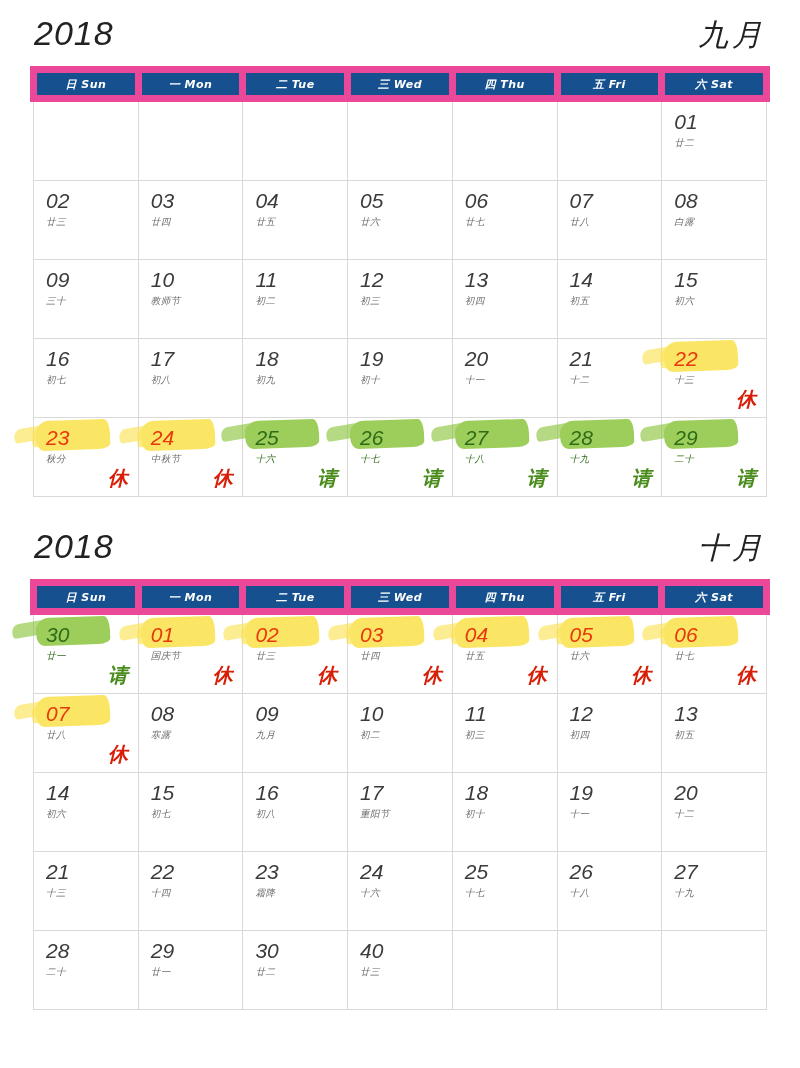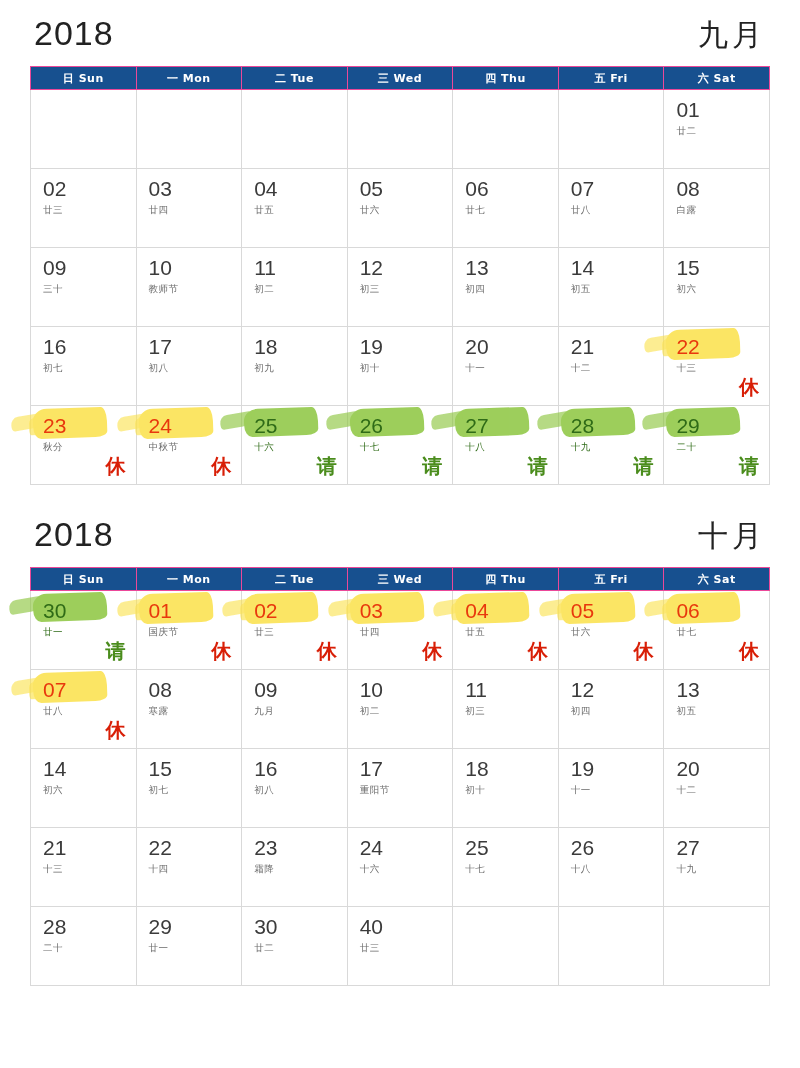--- a/index.html
+++ b/index.html
@@ -15,20 +15,21 @@
     overflow: hidden;
   }
   .page {
     width: 800px;
     padding: 0;
     box-sizing: border-box;
   }
   .month-block {
     width: 740px;
     margin: 0 auto;
+    font-style: italic;
   }
   .month-block.first { padding-top: 14px; }
   .month-block.second { padding-top: 30px; }
 
   .month-header {
     display: flex;
     align-items: baseline;
     justify-content: space-between;
     padding: 0 4px 10px 4px;
   }
@@ -53,21 +54,21 @@
   }
   table.cal th {
     background: #17508f;
     color: #ffffff;
     font-size: 11px;
     font-weight: bold;
     height: 22px;
     padding: 0;
     text-align: center;
     letter-spacing: 0.5px;
-    border: 1px solid #ec4899;
+    border: 7px solid #ec4899;
     font-family: "DejaVu Sans", sans-serif;
   }
   table.cal td {
     border: 1px solid #d9d9d9;
     height: 78px;
     vertical-align: top;
     padding: 0;
     position: relative;
     background: #ffffff;
   }

